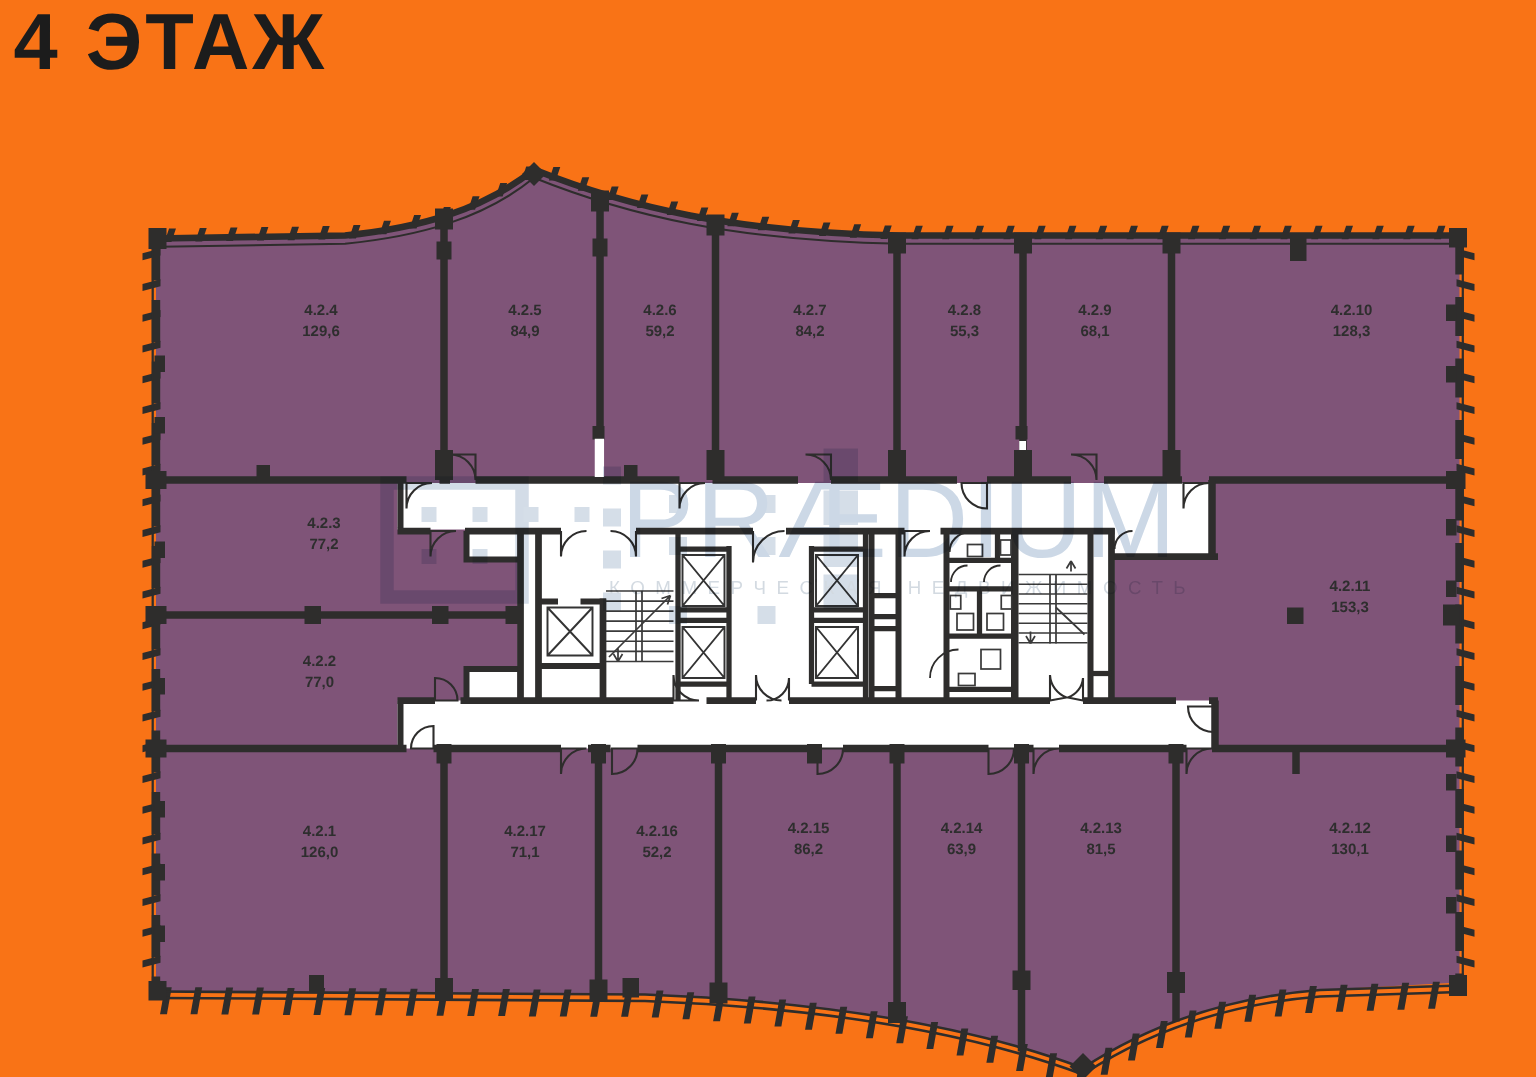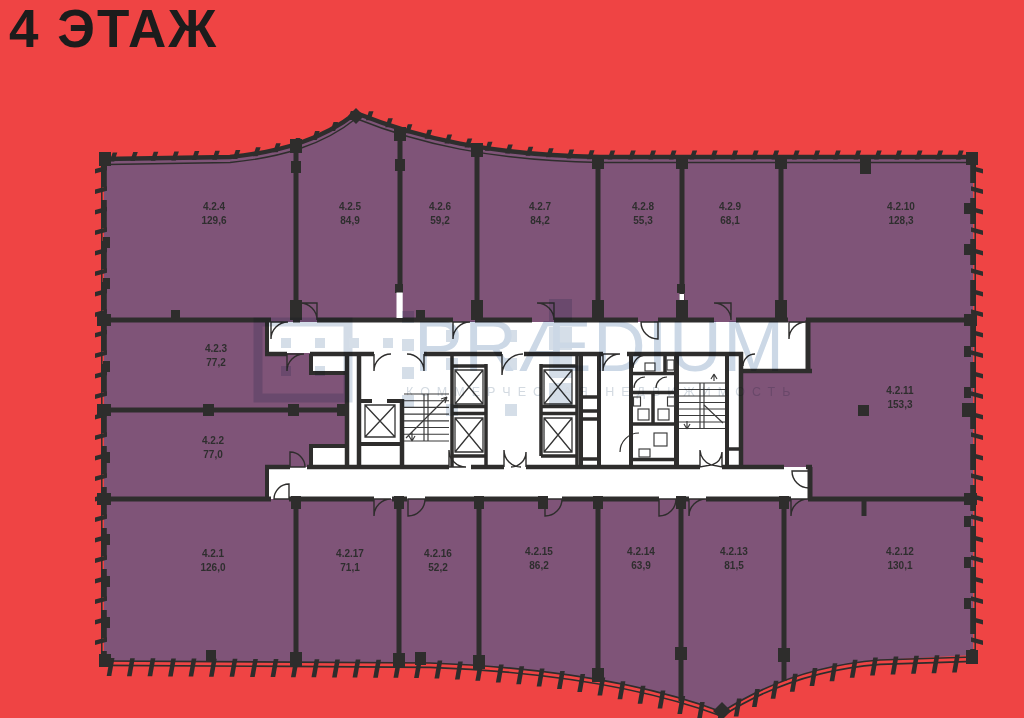--- a/index.html
+++ b/index.html
@@ -1,16 +1,16 @@
 <!DOCTYPE html>
 <html><head>
 <meta charset="utf-8">
 <style>
   html,body{margin:0;padding:0;background:#ffffff;}
-  .page{position:relative;width:1024px;height:718px;background:#ef4444;overflow:hidden;
+  .page{position:relative;width:1024px;height:718px;background:#f97316;overflow:hidden;
         font-family:"Liberation Sans",sans-serif;}
   svg{display:block;}
   text{font-family:"Liberation Sans",sans-serif;}
 </style>
 </head>
 <body>
 <div class="page">
 
 <div style="position:absolute;left:9px;top:-2px;font-size:53px;font-weight:bold;color:#1c1c1c;letter-spacing:2px;">4 ЭТАЖ</div>
 <svg width="1024" height="718" viewBox="0 0 1024 718" style="position:absolute;left:0;top:0;">

